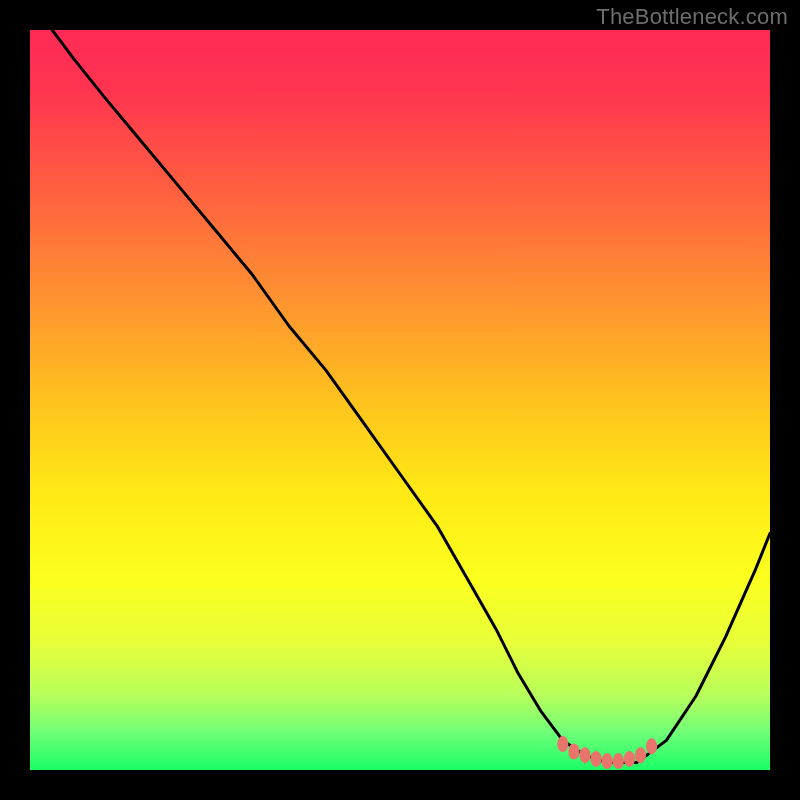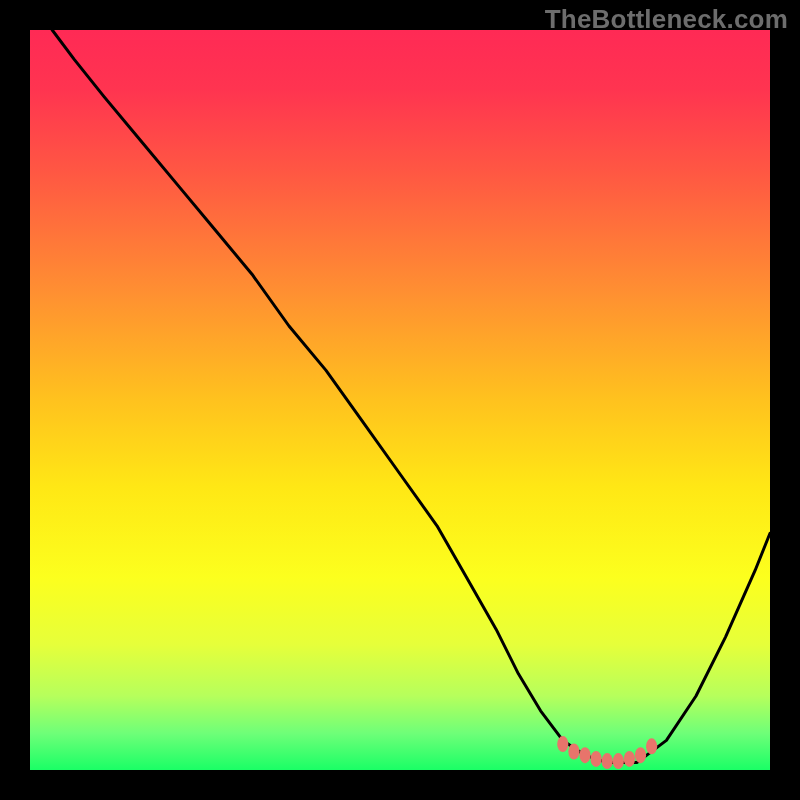--- a/index.html
+++ b/index.html
@@ -14,22 +14,22 @@
   .frame {
     position: relative;
     width: 800px;
     height: 800px;
     background: #000000;
   }
   .watermark {
     position: absolute;
     top: 4px;
     right: 12px;
-    font-size: 26px;
-    font-weight: 700;
+    font-size: 22px;
+    font-weight: 400;
     color: #6d6d6d;
     letter-spacing: 0.2px;
     z-index: 10;
     user-select: none;
   }
   svg.plot {
     position: absolute;
     left: 0;
     top: 0;
     width: 800px;

